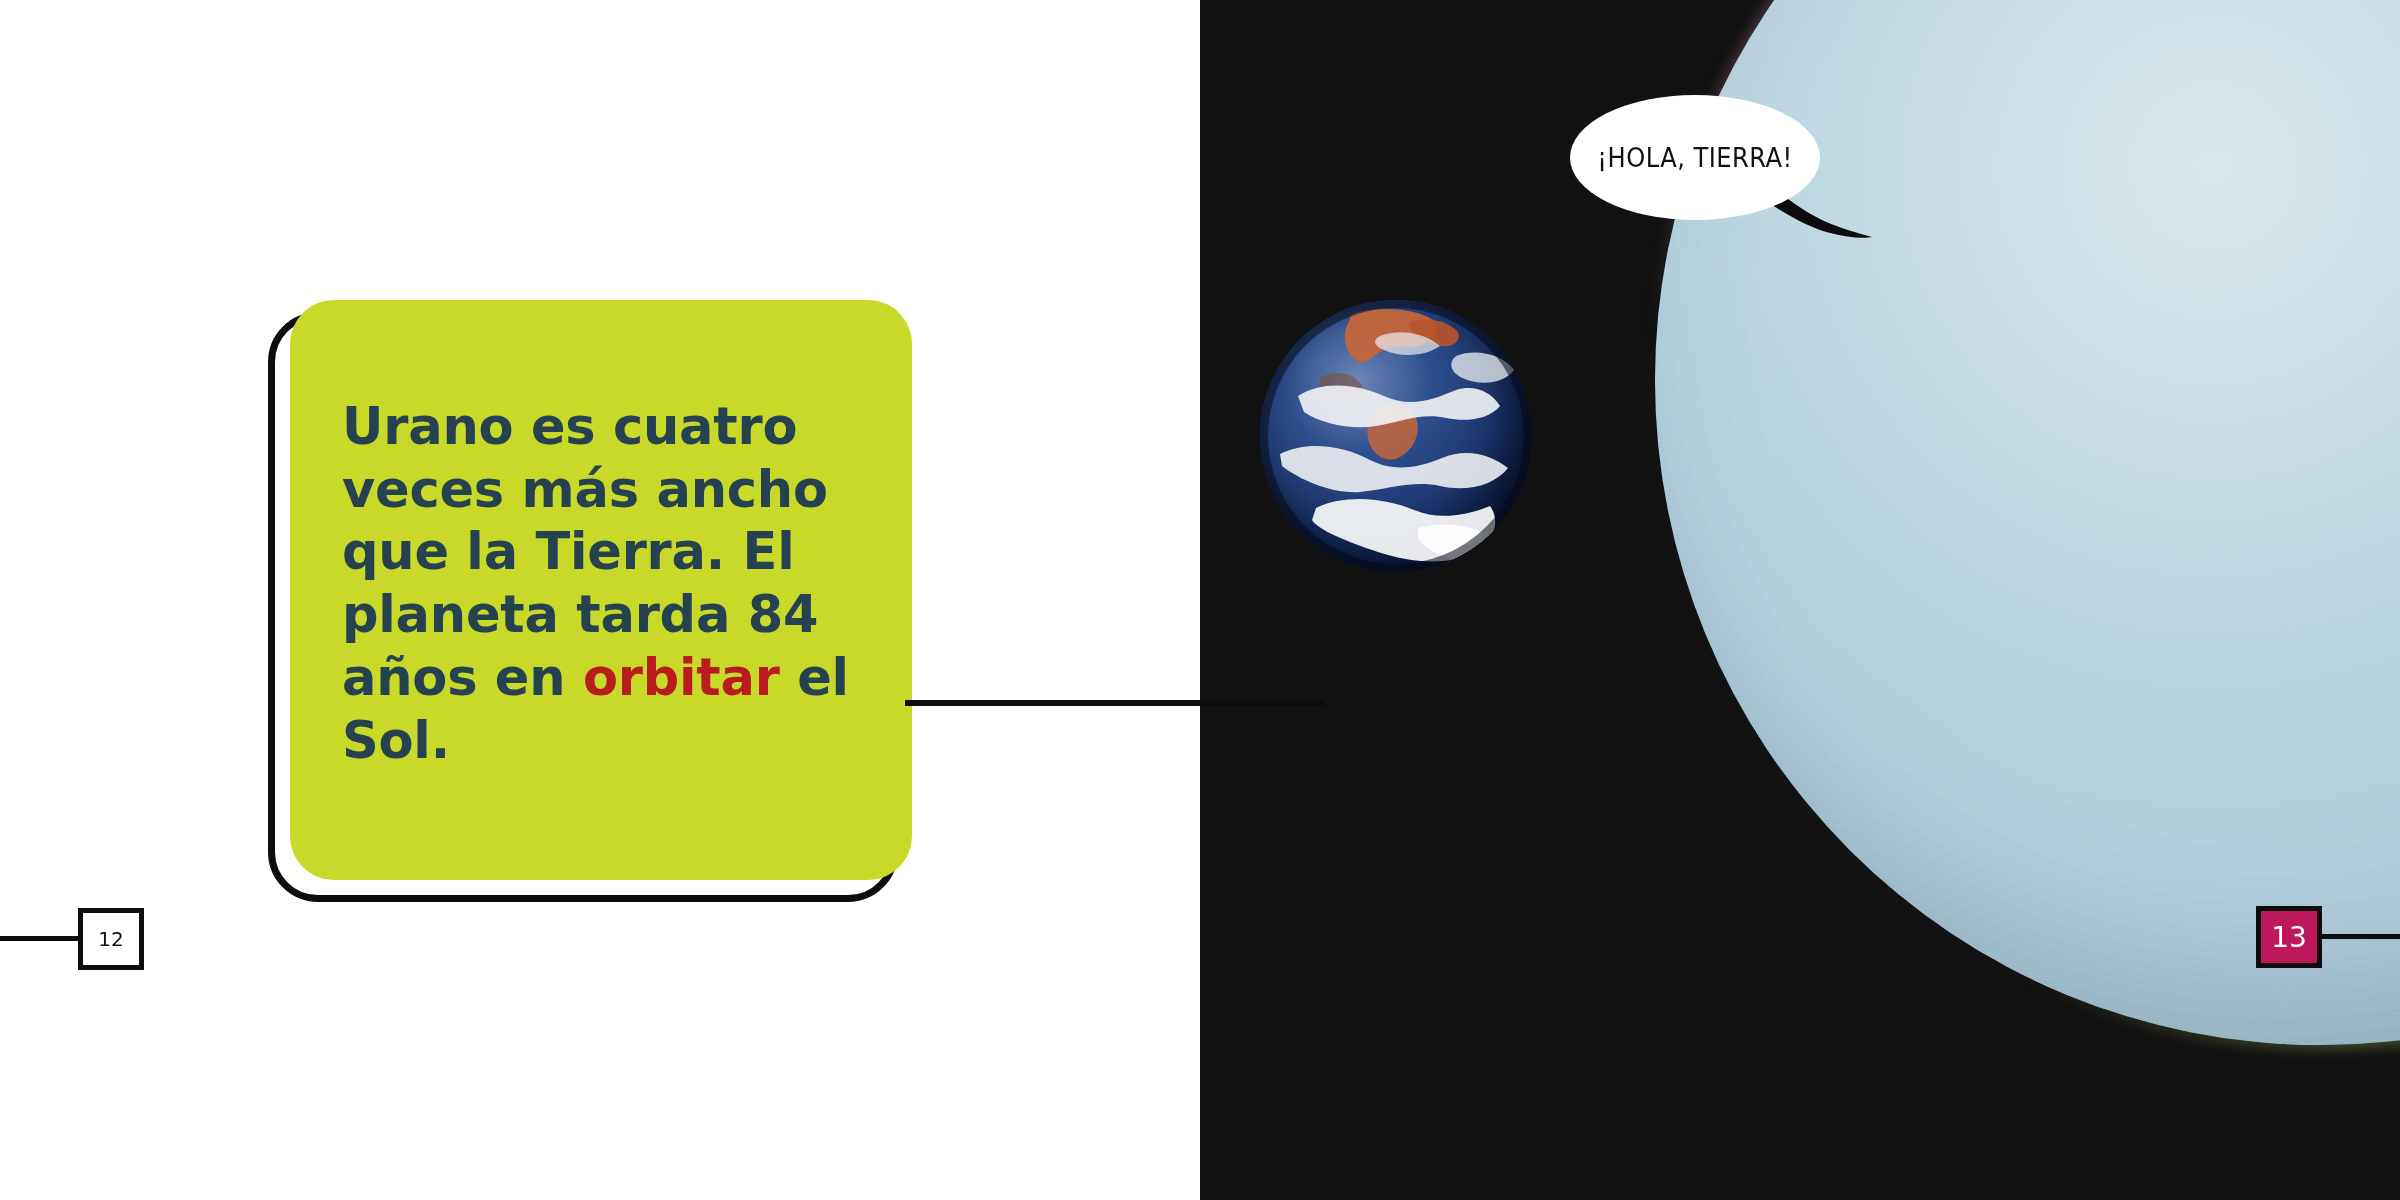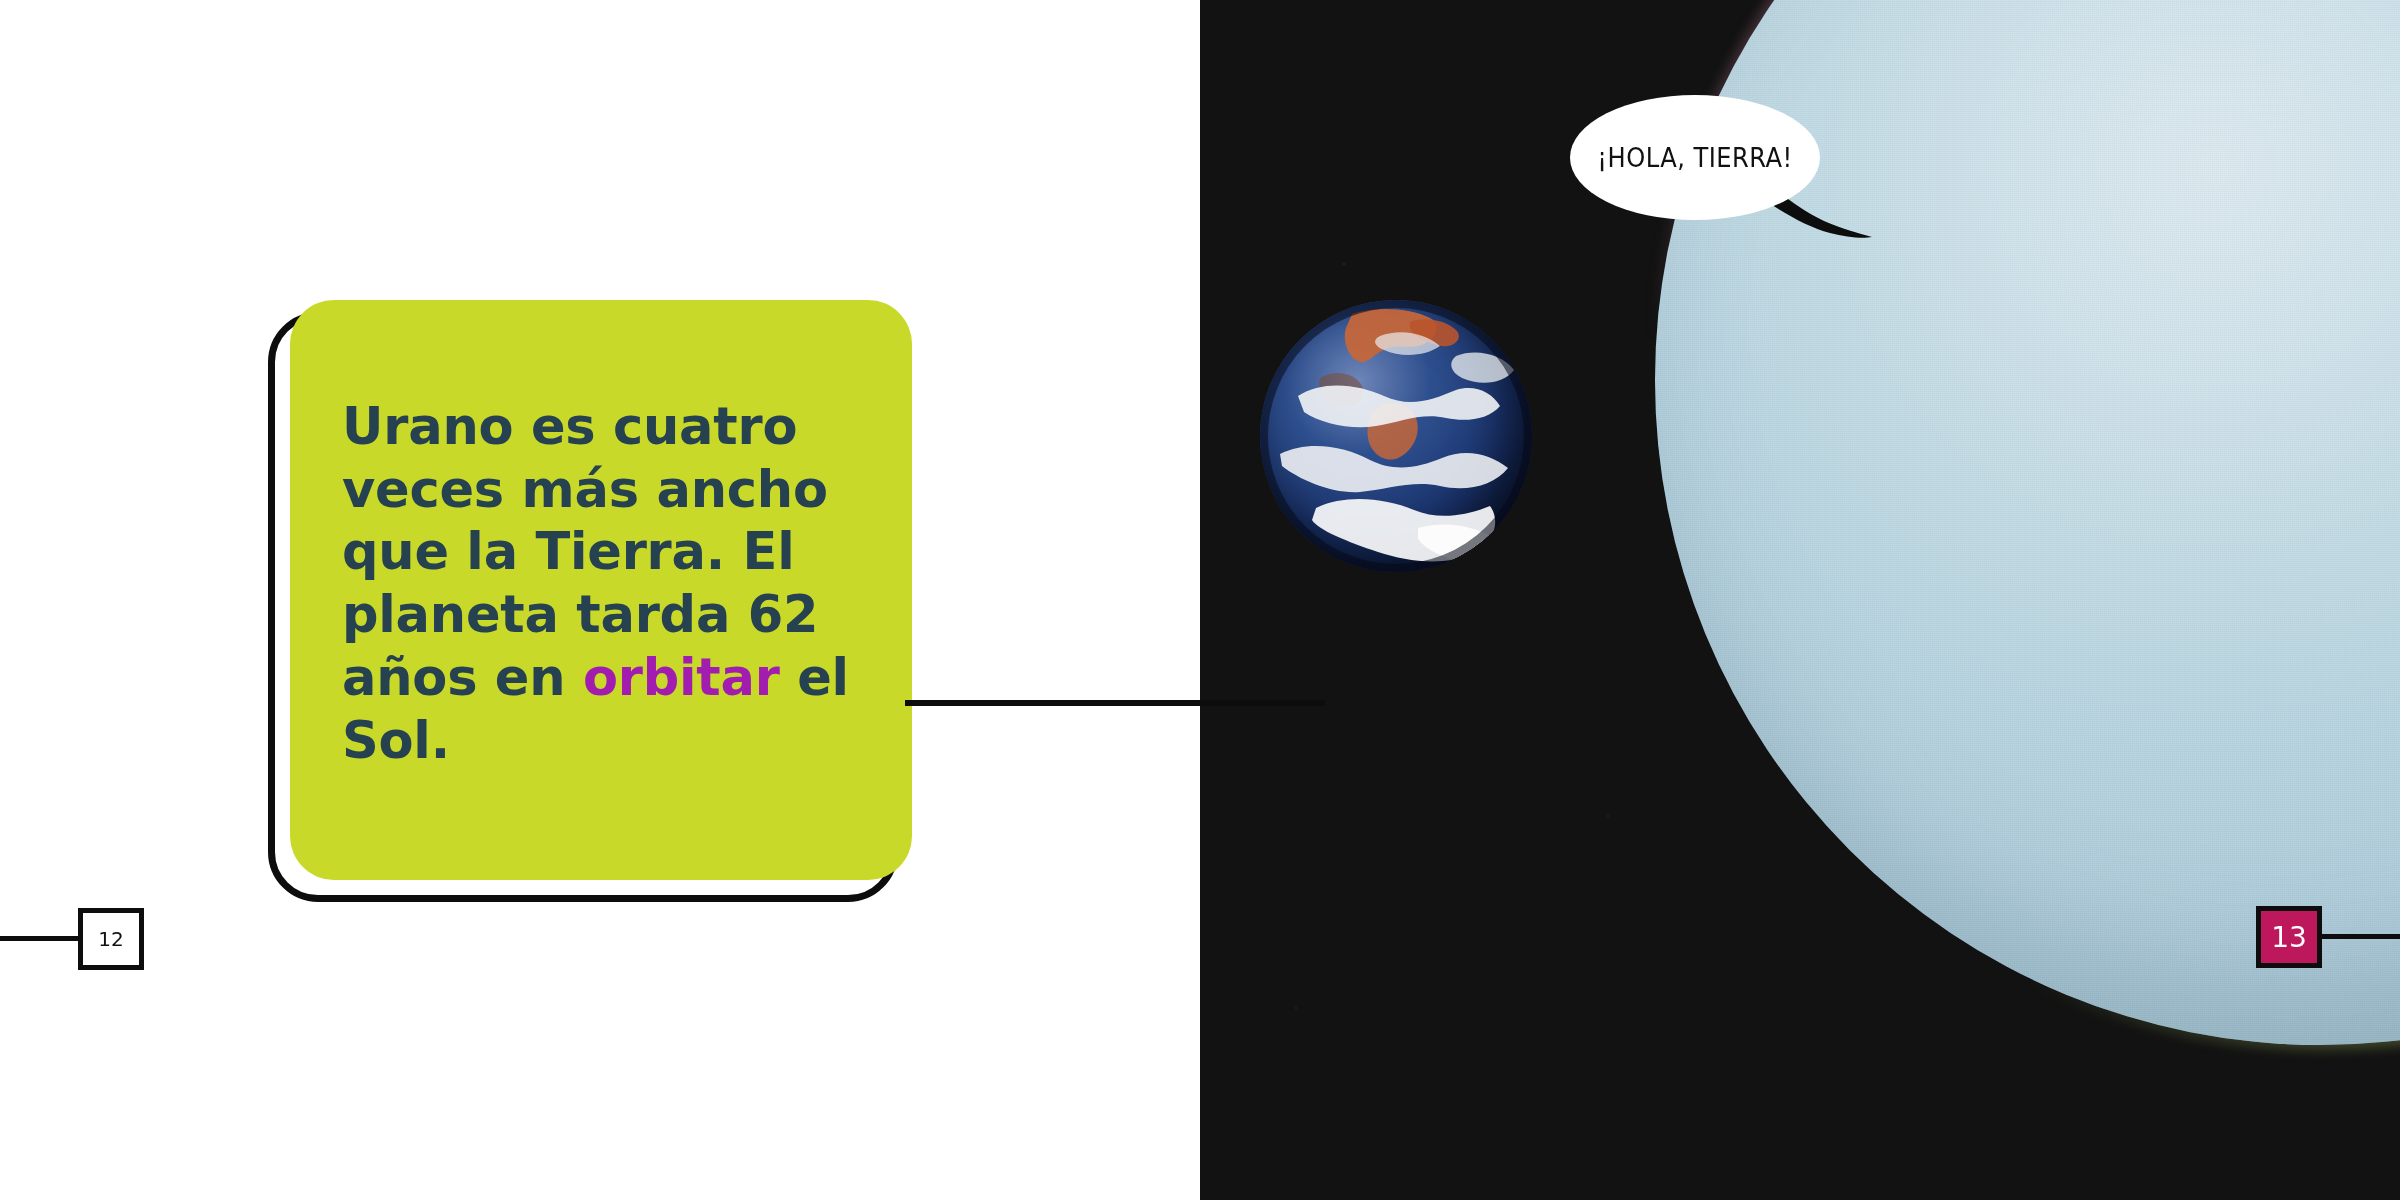--- a/index.html
+++ b/index.html
@@ -192,21 +192,21 @@
   }
   .callout-text {
     font-family: "DejaVu Sans", sans-serif;
     font-weight: bold;
     font-size: 51px;
     line-height: 1.23;
     color: #26414f;
     letter-spacing: -0.2px;
   }
   .callout-text .hl {
-    color: #a21caf;
+    color: #b91c1c;
     margin-top: 14px;
   }
 
   
   .pagenum-left-rule {
     position: absolute;
     left: 0;
     top: 936px;
     width: 82px;
     height: 5px;
@@ -257,21 +257,21 @@
 </head>
 <body>
 
 <div id="spread">
 
   <div class="page-left">
 
     <div class="callout">
       <div class="callout-outline"></div>
       <div class="callout-fill">
-        <p class="callout-text"><span>Urano es cuatro veces más ancho que la Tierra. El planeta tarda 62 años en </span><span class="hl">orbitar</span><span> el Sol.</span></p>
+        <p class="callout-text"><span>Urano es cuatro veces más ancho que la Tierra. El planeta tarda 84 años en </span><span class="hl">orbitar</span><span> el Sol.</span></p>
       </div>
     </div>
 
     <div class="pagenum-left-rule"></div>
     <div class="pagenum-left">12</div>
   </div>
 
   <div class="page-right">
     <div class="space-noise"></div>
 

